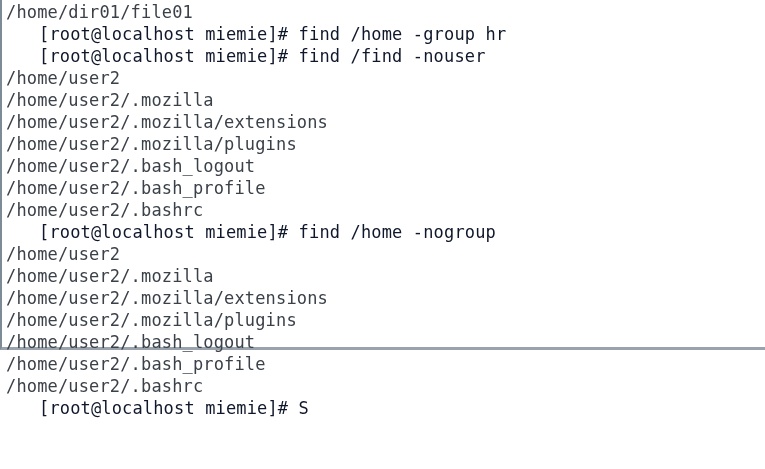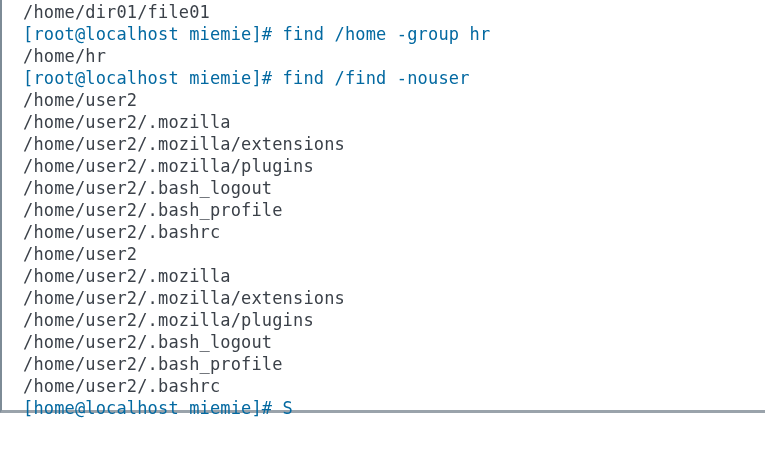--- a/index.html
+++ b/index.html
@@ -12,67 +12,67 @@
     width: 765px;
     height: 469px;
     overflow: hidden;
     font-family: "DejaVu Sans Mono", "Liberation Mono", monospace;
   }
 
   #terminal-window {
     position: relative;
     box-sizing: border-box;
     width: 765px;
-    height: 413px;
+    height: 350px;
     background: #ffffff;
     border-left: 2px solid #7d8b96;
     border-bottom: 3px solid #9aa3ab;
-    padding: 1px 0 0 21px;
+    padding: 1px 0 0 4px;
   }
 
   #terminal-screen {
     position: relative;
     width: 756px;
     height: 462px;
     overflow: hidden;
   }
 
   .term-line {
     display: block;
     height: 22px;
     line-height: 22px;
     font-size: 17px;
     letter-spacing: 0.15px;
     color: #3b4149;
     white-space: pre;
     font-family: "DejaVu Sans Mono", "Liberation Mono", monospace;
   }
 
-  .term-line.cmd-line { color: #0369a1; }
+  .term-line.cmd-line { color: #0f172a; margin-left: 33px; }
   .term-line.out-line { color: #3b4149; }
 </style>
 </head>
 <body>
 
 <div id="terminal-window">
   <div id="terminal-screen">
 
   <span class="term-line out-line">/home/dir01/file01</span>
       <span class="term-line cmd-line">[root@localhost miemie]# find /home -group hr</span>
-      <span class="term-line out-line">/home/hr</span>
       <span class="term-line cmd-line">[root@localhost miemie]# find /find -nouser</span>
       <span class="term-line out-line">/home/user2</span>
       <span class="term-line out-line">/home/user2/.mozilla</span>
       <span class="term-line out-line">/home/user2/.mozilla/extensions</span>
       <span class="term-line out-line">/home/user2/.mozilla/plugins</span>
       <span class="term-line out-line">/home/user2/.bash_logout</span>
       <span class="term-line out-line">/home/user2/.bash_profile</span>
       <span class="term-line out-line">/home/user2/.bashrc</span>
+      <span class="term-line cmd-line">[root@localhost miemie]# find /home -nogroup</span>
       <span class="term-line out-line">/home/user2</span>
       <span class="term-line out-line">/home/user2/.mozilla</span>
       <span class="term-line out-line">/home/user2/.mozilla/extensions</span>
       <span class="term-line out-line">/home/user2/.mozilla/plugins</span>
       <span class="term-line out-line">/home/user2/.bash_logout</span>
       <span class="term-line out-line">/home/user2/.bash_profile</span>
       <span class="term-line out-line">/home/user2/.bashrc</span>
-      <span class="term-line cmd-line">[home@localhost miemie]# S</span>
+      <span class="term-line cmd-line">[root@localhost miemie]# S</span>
     </div>
 </div>
 
 </body></html>

